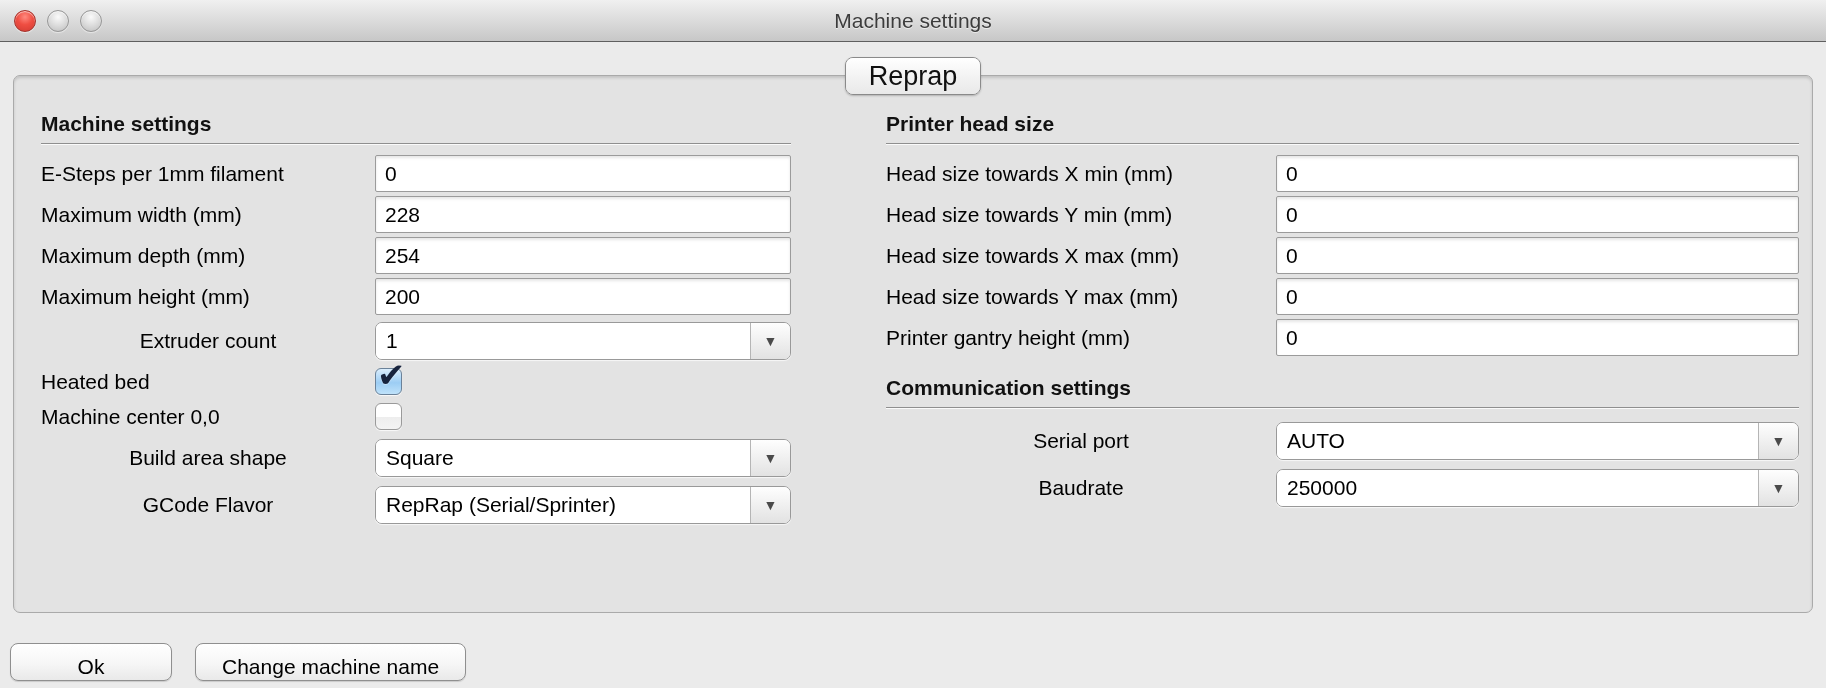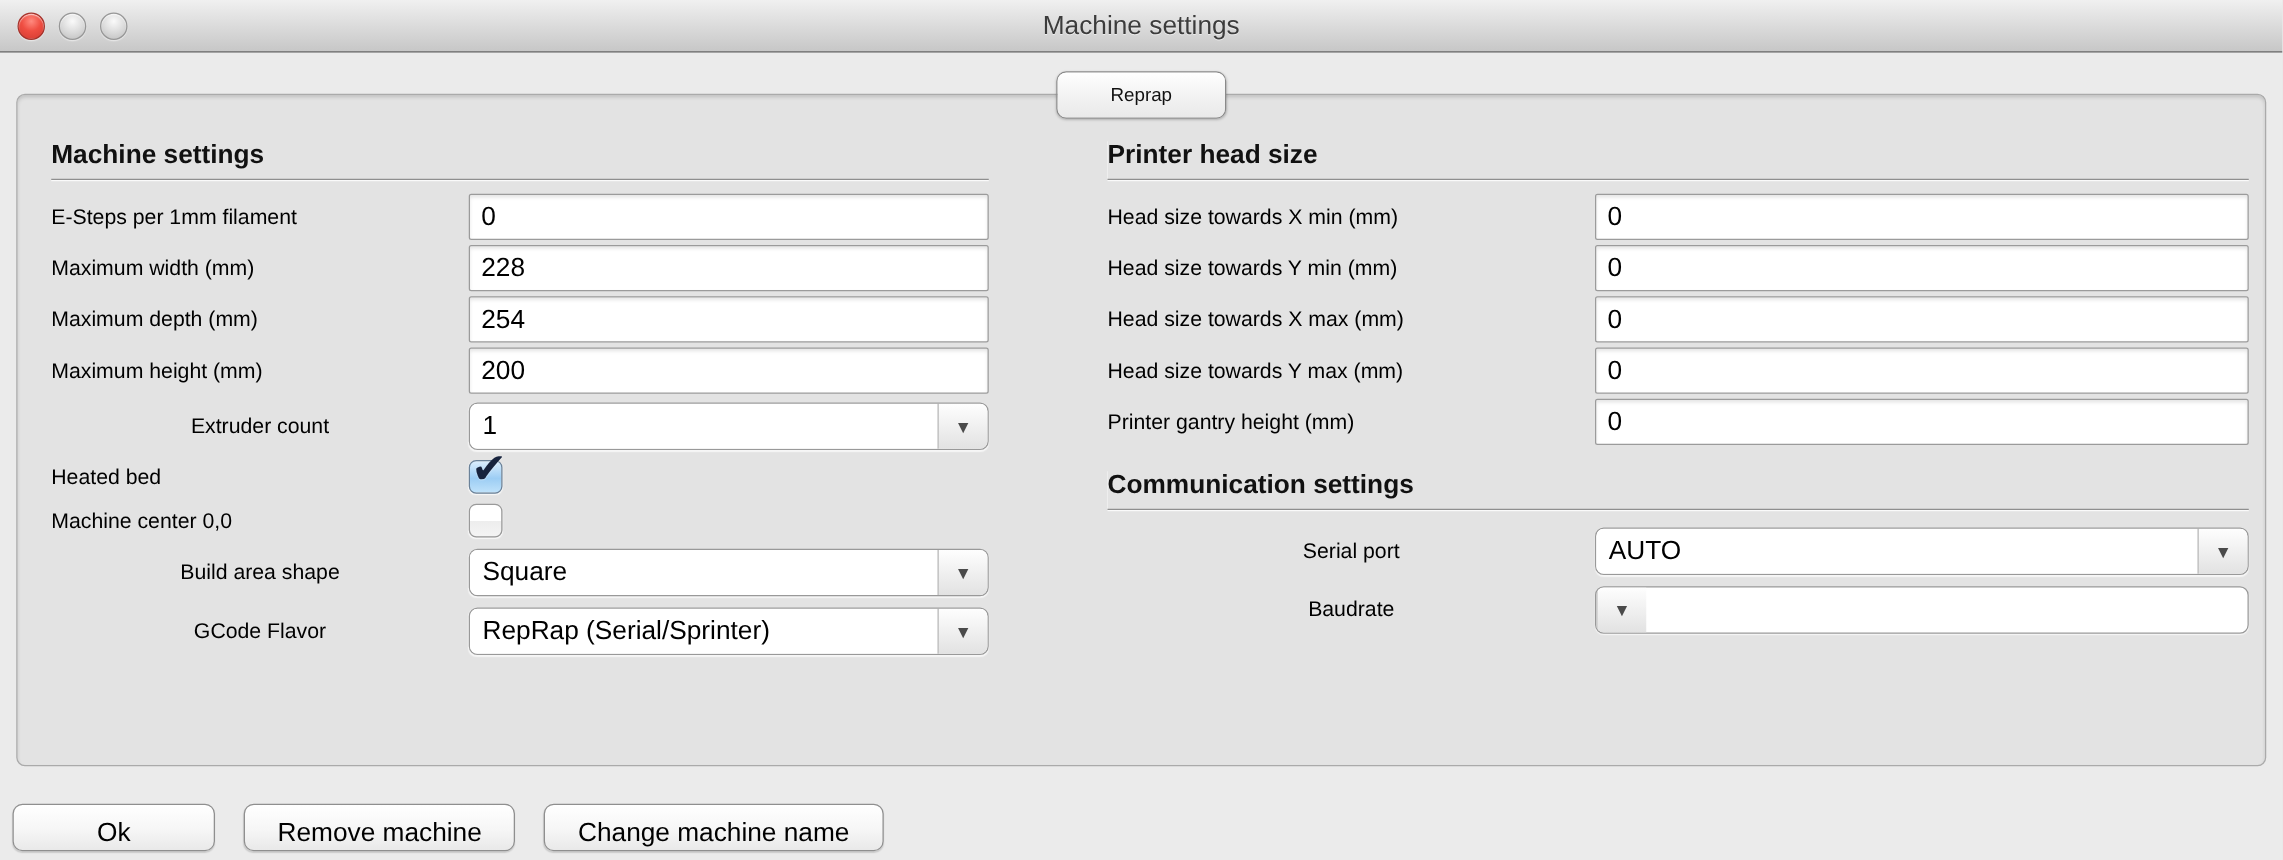--- a/index.html
+++ b/index.html
@@ -43,21 +43,21 @@
   
   .tabs {
     position: absolute; top: 57px; left: 50%; transform: translateX(-50%);
     display: flex; height: 38px;
     border: 1px solid #8a8a8a; border-radius: 8px; overflow: hidden;
     box-shadow: 0 1px 2px rgba(0,0,0,.22);
     z-index: 5;
   }
   .tab {
     display: flex; align-items: center; justify-content: center;
-    font-size: 15px; cursor: default;
+    font-size: 27px; cursor: default;
   }
   .tab.inactive-light {
     width: 134px;
     background: linear-gradient(#ffffff, #f2f2f2 55%, #e9e9e9);
     color: #111;
   }
   .tab.active-dark {
     width: 150px;
     background: linear-gradient(#a7a7a7, #8f8f8f);
     color: #fff;
@@ -86,21 +86,21 @@
     padding: 0 0 7px 0;
     border-bottom: 1px solid #8f8f8f;
     box-shadow: 0 1px 0 rgba(255,255,255,.8);
     margin-bottom: 9px;
   }
   .section-header.second { margin-top: 18px; }
 
   .row { display: flex; align-items: center; height: 41px; }
   .row.select-row { height: 47px; text-align: center; }
   .row.check-row { height: 35px; }
-  .lbl { flex: none; font-size: 17px; color: #000; }
+  .lbl { flex: none; font-size: 21px; color: #000; }
   .col-left .lbl { width: 334px; }
   .col-right .lbl { width: 390px; }
   .field { flex: 1; display: flex; align-items: center; }
 
   input.txt {
     width: 100%; height: 37px;
     border: 1px solid #9b9b9b; border-radius: 2px;
     background: #fff;
     box-shadow: inset 0 2px 3px rgba(0,0,0,.10);
     font-family: "Liberation Sans", "DejaVu Sans", sans-serif;
@@ -323,28 +323,28 @@
               <span class="combo-arrow">▼</span>
             </span>
           </span>
         </span>
       </div>
 
       <div class="row select-row">
         <span class="lbl">Baudrate</span>
         <span class="field">
           <span class="combo">
+            <span class="combo-text">250000</span>
             <span class="combo-btn">
               <span class="combo-arrow">▼</span>
             </span>
           </span>
         </span>
       </div>
     </div>
 
   </div>
 </div>
 
 <div class="button-row">
   <button class="btn ok">Ok</button>
-  <button class="btn">Remove machine</button>
   <button class="btn">Change machine name</button>
 </div>
 
 </body></html>

